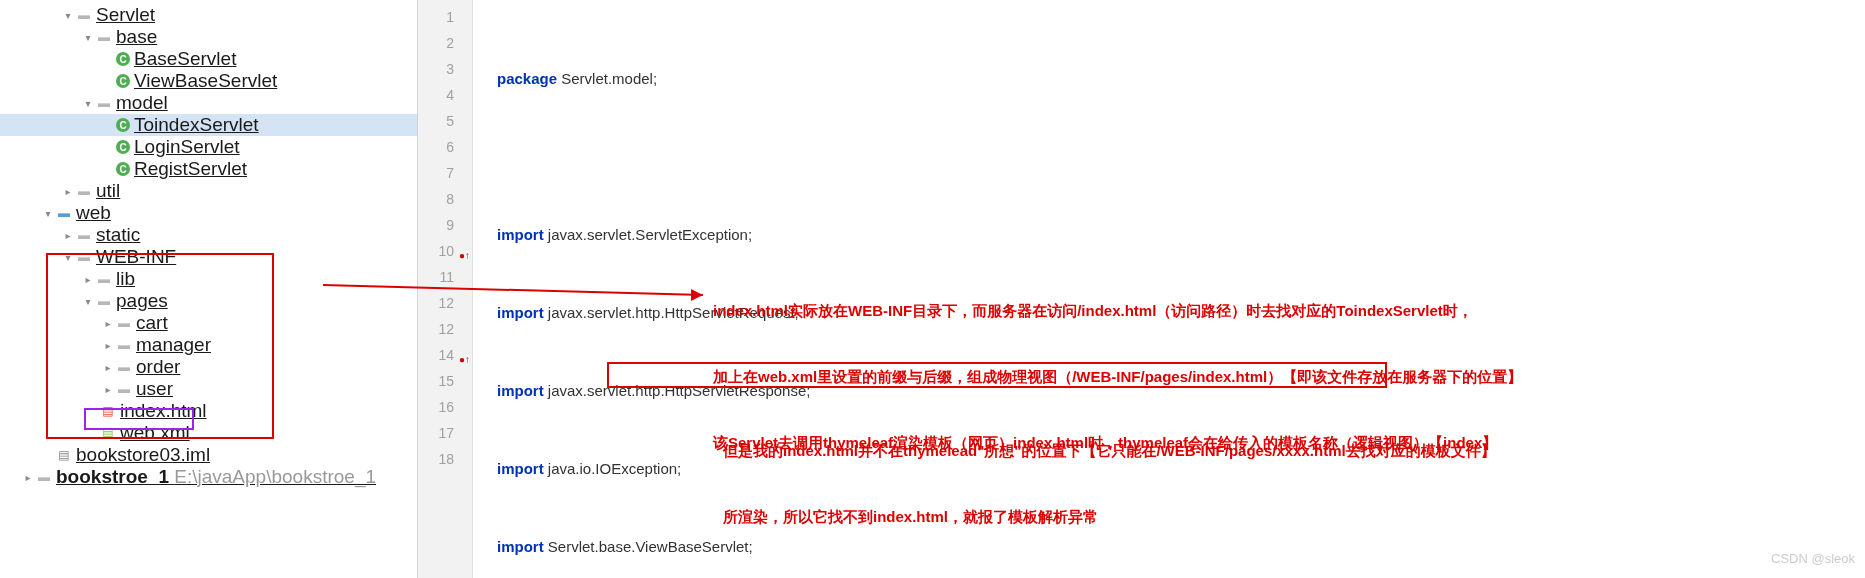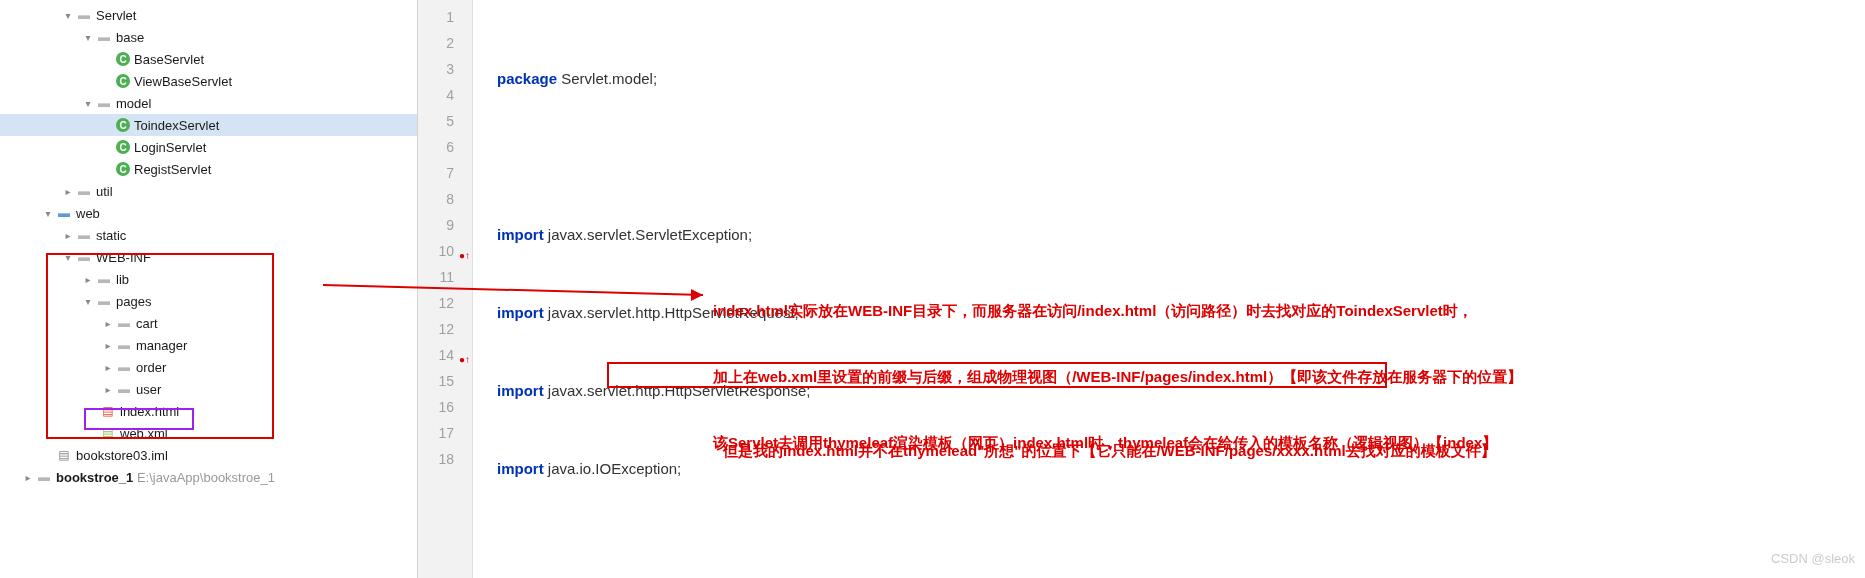--- a/index.html
+++ b/index.html
@@ -7,21 +7,21 @@
 .sidebar { width: 418px; border-right: 1px solid #d4d4d4; background: #fff; overflow: hidden; padding-top: 4px; }
 .tree-row { display: flex; align-items: center; height: 22px; cursor: pointer; white-space: nowrap; }
 .tree-row.selected { background: #d5e4f4; }
 .arrow { width: 16px; height: 16px; display: inline-flex; align-items: center; justify-content: center; font-size: 10px; color: #888; }
 .icon { width: 16px; height: 16px; display: inline-flex; align-items: center; justify-content: center; margin-right: 4px; font-size: 12px; }
 .icon.folder { color: #b7b7b7; }
 .icon.class-c { background: #4caf50; color: #fff; border-radius: 50%; width: 14px; height: 14px; font-size: 10px; font-weight: bold; }
 .icon.html { color: #e44d26; }
 .icon.xml { color: #8bc34a; }
 .icon.iml { color: #888; }
-.tree-label { font-size: 13px; color: #1a1a1a; }
+.tree-label { font-size: 19px; color: #1a1a1a; text-decoration: underline; }
 .box-red { border: 2px solid #d00; position: absolute; pointer-events: none; }
 .box-purple { border: 2px solid #a020f0; position: absolute; pointer-events: none; }
 .editor { flex: 1; display: flex; background: #fff; position: relative; }
 .gutter { width: 55px; background: #f2f2f2; border-right: 1px solid #e0e0e0; padding-top: 4px; text-align: right; color: #a0a0a0; font-family: "JetBrains Mono","Consolas",monospace; font-size: 14px; }
 .gutter-line { height: 26px; line-height: 26px; padding-right: 18px; position: relative; }
 .gutter-mark { position: absolute; right: 2px; top: 5px; font-size: 10px; }
 .code { flex: 1; padding-top: 14px; font-family: "JetBrains Mono","Consolas",monospace; font-size: 15px; line-height: 26px; position: relative; white-space: pre; }
 .code-line { height: 26px; padding-left: 24px; }
 .kw { color: #0033b3; font-weight: bold; }
 .annotation-red { position: absolute; color: #d00; font-weight: bold; font-size: 15px; font-family: "Microsoft YaHei", sans-serif; line-height: 22px; }
@@ -161,20 +161,21 @@
     <div class="gutter-line">17</div>
     <div class="gutter-line">18</div>
   </div>
   <div class="code">
     <div class="code-line"><span class="kw">package</span> Servlet.model;</div>
     <div class="code-line"></div>
     <div class="code-line"><span class="kw">import</span> javax.servlet.ServletException;</div>
     <div class="code-line"><span class="kw">import</span> javax.servlet.http.HttpServletRequest;</div>
     <div class="code-line"><span class="kw">import</span> javax.servlet.http.HttpServletResponse;</div>
     <div class="code-line"><span class="kw">import</span> java.io.IOException;</div>
+    <div class="code-line"><span class="kw">import</span> Servlet.base.ViewBaseServlet;</div>
     
     
     
     
     
     
     
     
     
     
@@ -184,20 +185,21 @@
     <div class="annotation-red" style="top:256px; left:240px;">
       <div>index.html实际放在WEB-INF目录下，而服务器在访问/index.html（访问路径）时去找对应的ToindexServlet时，</div>
       <div>加上在web.xml里设置的前缀与后缀，组成物理视图（/WEB-INF/pages/index.html）【即该文件存放在服务器下的位置】</div>
       <div>该Servlet去调用thymeleaf渲染模板（网页）index.html时，thymeleaf会在给传入的模板名称（逻辑视图）【index】</div>
     </div>
     
     <div class="box-red" style="left:134px; top:362px; width:780px; height:26px;"></div>
     
     <div class="annotation-red" style="top:396px; left:250px;">
       <div>但是我的index.html并不在thymelead"所想"的位置下【它只能在/WEB-INF/pages/xxxx.html去找对应的模板文件】</div>
+      <div>所渲染，所以它找不到index.html，就报了模板解析异常</div>
     </div>
     
     <svg class="arrow-red" style="left:-150px; top:275px;" width="400" height="40">
       <line x1="0" y1="10" x2="380" y2="20" stroke="#d00" stroke-width="2"></line>
       <polygon points="380,20 368,14 368,26" fill="#d00"></polygon>
     </svg>
 
     <div class="watermark">CSDN @sleok</div>
   </div>
 </div>

